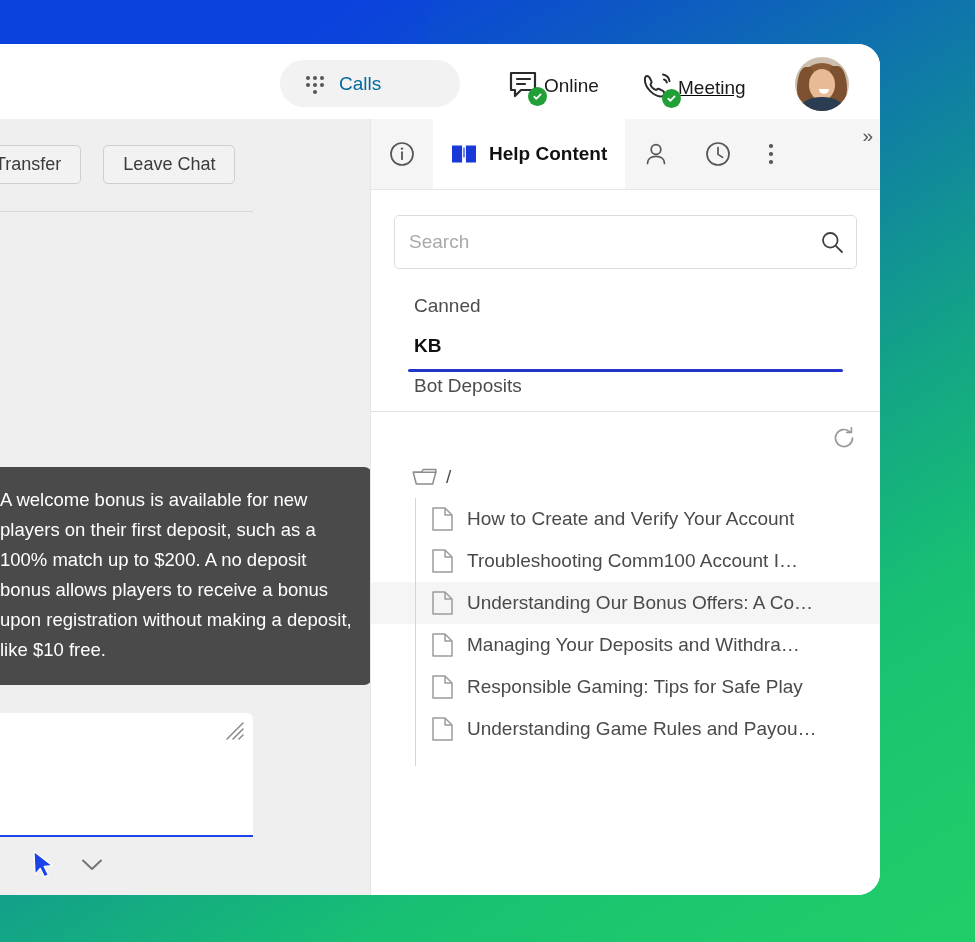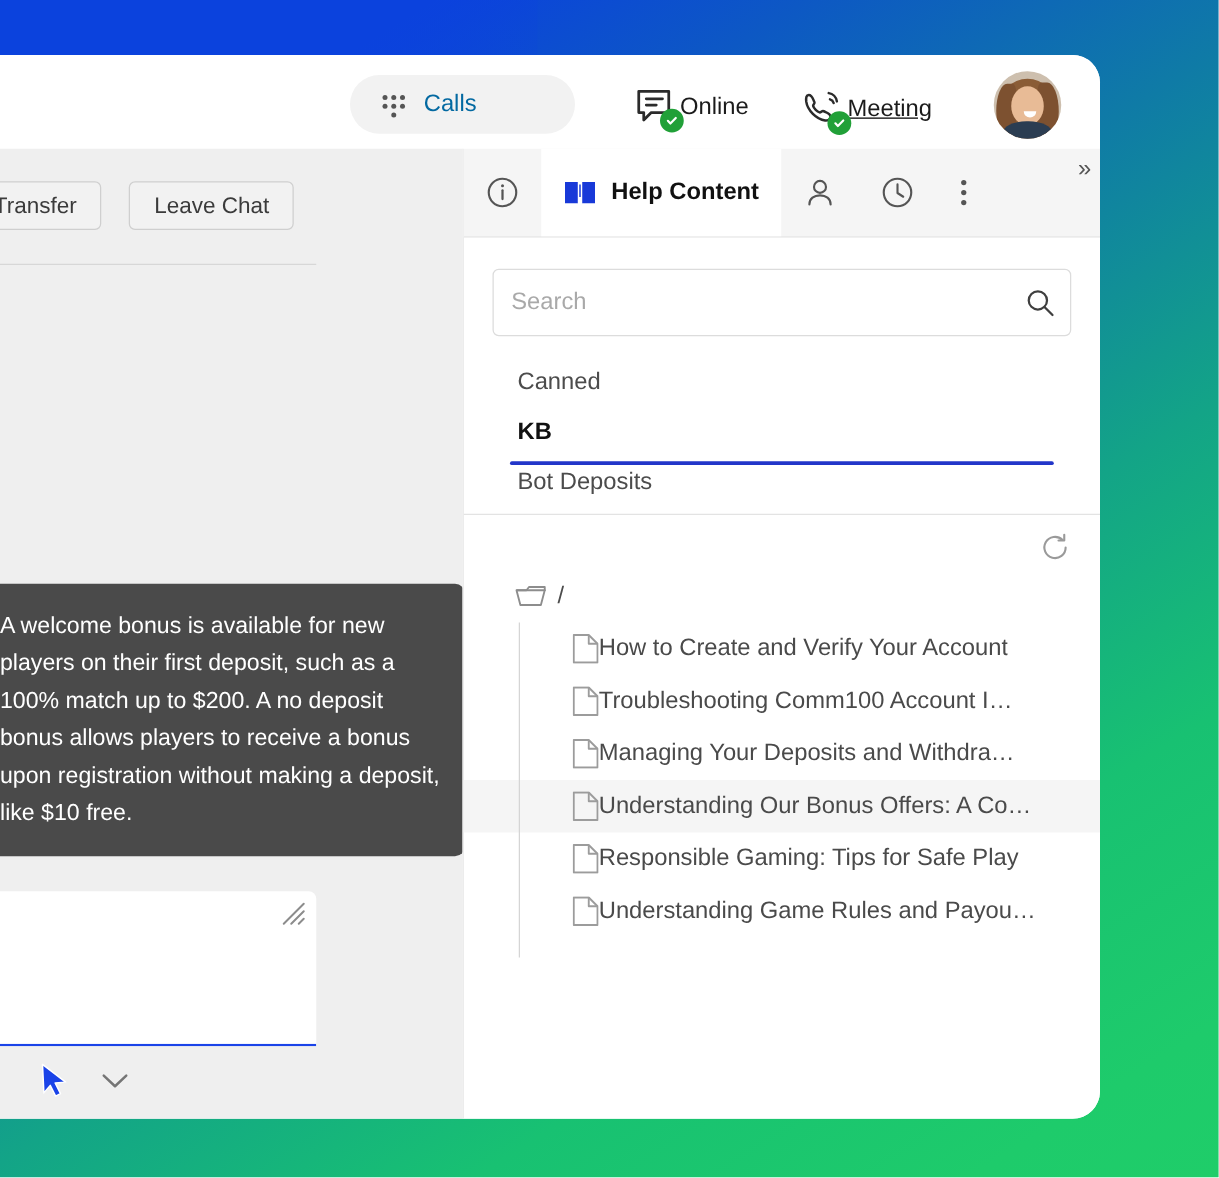--- a/index.html
+++ b/index.html
@@ -342,22 +342,23 @@
     position: absolute;
     left: 44px;
     top: 0;
     bottom: 0;
     width: 1px;
     background: #d5d5d5;
   }
   .tree-item {
     display: flex;
     align-items: center;
+    gap: 14px;
     height: 42px;
-    padding-left: 87px;
+    padding-left: 61px;
     cursor: pointer;
   }
   .tree-item.selected { background: #f5f5f5; }
   .doc-icon { width: 21px; height: 24px; flex: none; }
   .tree-item .item-label {
     font-size: 19px;
     color: #4a4a4a;
     white-space: nowrap;
     overflow: hidden;
     text-overflow: ellipsis;
@@ -578,40 +579,40 @@
             <div class="tree-item">
               <span class="doc-icon">
                 <svg width="21" height="24" viewBox="0 0 21 24" fill="none">
                   <path d="M1 1h12l7 7v15H1z" stroke="#9c9c9c" stroke-width="1.5" stroke-linejoin="round"></path>
                   <path d="M13 1v7h7" stroke="#9c9c9c" stroke-width="1.5" stroke-linejoin="round"></path>
                 </svg>
               </span>
               <span class="item-label">Troubleshooting Comm100 Account I…</span>
             </div>
 
+            <div class="tree-item selected">
+              <span class="doc-icon">
+                <svg width="21" height="24" viewBox="0 0 21 24" fill="none">
+                  <path d="M1 1h12l7 7v15H1z" stroke="#9c9c9c" stroke-width="1.5" stroke-linejoin="round"></path>
+                  <path d="M13 1v7h7" stroke="#9c9c9c" stroke-width="1.5" stroke-linejoin="round"></path>
+                </svg>
+              </span>
+              <span class="item-label">Understanding Our Bonus Offers: A Co…</span>
+            </div>
+
             <div class="tree-item">
               <span class="doc-icon">
                 <svg width="21" height="24" viewBox="0 0 21 24" fill="none">
                   <path d="M1 1h12l7 7v15H1z" stroke="#9c9c9c" stroke-width="1.5" stroke-linejoin="round"></path>
                   <path d="M13 1v7h7" stroke="#9c9c9c" stroke-width="1.5" stroke-linejoin="round"></path>
                 </svg>
               </span>
               <span class="item-label">Managing Your Deposits and Withdra…</span>
             </div>
 
-            <div class="tree-item selected">
-              <span class="doc-icon">
-                <svg width="21" height="24" viewBox="0 0 21 24" fill="none">
-                  <path d="M1 1h12l7 7v15H1z" stroke="#9c9c9c" stroke-width="1.5" stroke-linejoin="round"></path>
-                  <path d="M13 1v7h7" stroke="#9c9c9c" stroke-width="1.5" stroke-linejoin="round"></path>
-                </svg>
-              </span>
-              <span class="item-label">Understanding Our Bonus Offers: A Co…</span>
-            </div>
-
             <div class="tree-item">
               <span class="doc-icon">
                 <svg width="21" height="24" viewBox="0 0 21 24" fill="none">
                   <path d="M1 1h12l7 7v15H1z" stroke="#9c9c9c" stroke-width="1.5" stroke-linejoin="round"></path>
                   <path d="M13 1v7h7" stroke="#9c9c9c" stroke-width="1.5" stroke-linejoin="round"></path>
                 </svg>
               </span>
               <span class="item-label">Responsible Gaming: Tips for Safe Play</span>
             </div>
 

